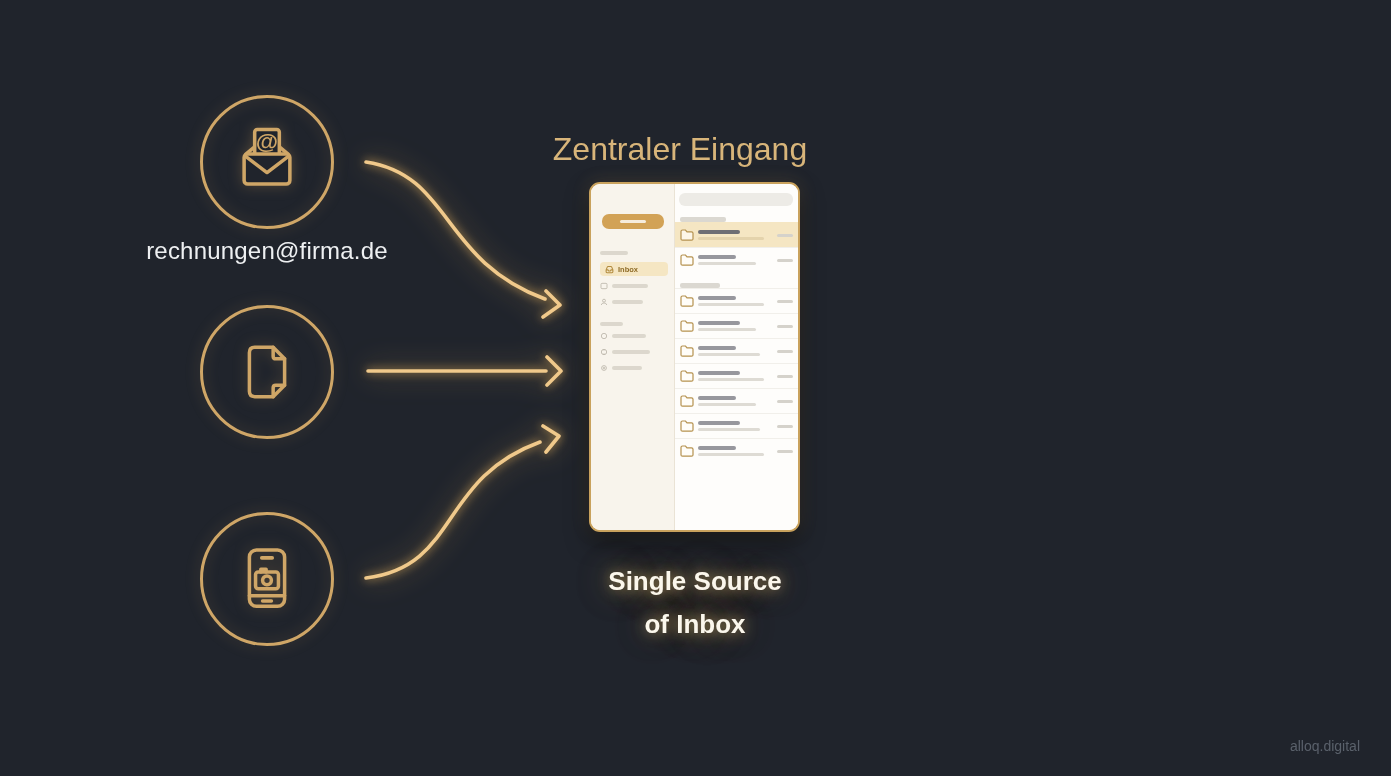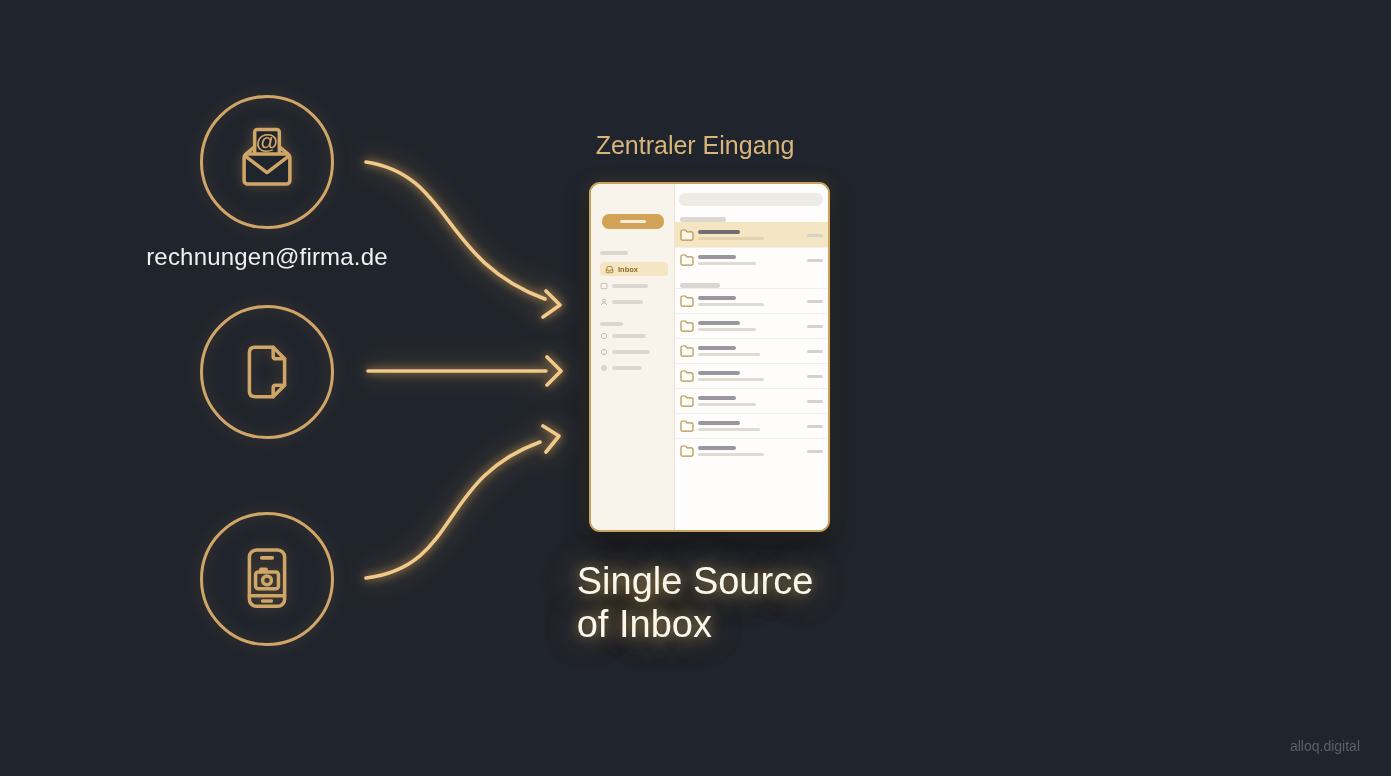--- a/index.html
+++ b/index.html
@@ -20,29 +20,29 @@
   .source-label{position:absolute;width:420px;text-align:center;transform:translateX(-50%);
     left:267px;color:var(--text-light,#eef0f2);font-size:24px;letter-spacing:.2px}
   .icon-svg{stroke:var(--gold,#cfa667);fill:none;stroke-width:4;stroke-linecap:round;stroke-linejoin:round}
 
   
   .arrows{position:absolute;inset:0;pointer-events:none}
   .arrow-path{stroke:var(--arrow-gold,#f0c98b);stroke-width:3.6;fill:none;stroke-linecap:round;stroke-linejoin:round;
     filter:drop-shadow(0 0 5px rgba(233,180,92,.85)) drop-shadow(0 0 14px rgba(233,180,92,.40))}
 
   
-  .center-title{position:absolute;left:695px;top:131px;transform:translateX(-50%);
-    color:var(--title-gold,#d8b57a);font-size:25px;white-space:nowrap}
-  .caption{position:absolute;left:695px;top:560px;transform:translateX(-50%);text-align:left;
-    color:#fbf7ec;font-size:38px;font-weight:400;line-height:43px;white-space:nowrap;
+  .center-title{position:absolute;left:680px;top:131px;transform:translateX(-50%);
+    color:var(--title-gold,#d8b57a);font-size:32px;white-space:nowrap}
+  .caption{position:absolute;left:695px;top:560px;transform:translateX(-50%);text-align:center;
+    color:#fbf7ec;font-size:26px;font-weight:700;line-height:43px;white-space:nowrap;
     text-shadow:0 0 14px rgba(240,196,110,.65),0 0 36px rgba(240,196,110,.40),0 0 60px rgba(240,196,110,.25)}
   .watermark{position:absolute;right:31px;bottom:22px;color:var(--watermark,#5a616b);font-size:14px}
 
   
-  .card{position:absolute;left:589px;top:182px;width:241px;height:350px;background:var(--card-bg,#fdfbf6);
+  .card{position:absolute;left:589px;top:182px;width:211px;height:350px;background:var(--card-bg,#fdfbf6);
     border:2px solid var(--card-border,#c9a25d);border-radius:11px;display:flex;overflow:hidden;
     box-shadow:0 10px 22px rgba(0,0,0,.5),0 0 18px rgba(222,174,92,.18)}
   .card-sidebar{width:84px;background:var(--sidebar-bg,#f8f4ec);border-right:1px solid #eae3d5;
     padding:30px 9px 0 9px;flex:none}
   .sb-button{width:62px;height:15px;margin:0 auto;border-radius:7px;background:var(--accent-button,#d2a256);
     display:flex;align-items:center;justify-content:center}
   .sb-button .inner{width:26px;height:3px;border-radius:2px;background:rgba(255,255,255,.8)}
   .bar{border-radius:2px;background:#dcd7cd}
   .sb-section{width:28px;height:4px;margin-top:22px}
   .sb-section.s2{width:23px;margin-top:14px}
@@ -78,21 +78,21 @@
 
   <div class="source-circle" style="left:200px;top:95px">
     <svg class="icon-svg" width="88" height="88" viewBox="0 0 100 100">
       <path d="M26,41 L50,21 L74,41"></path>
       <rect x="36" y="13" width="28" height="38" rx="3" fill="#20242c"></rect>
       <text x="50" y="35" text-anchor="middle" font-size="26" font-weight="700" stroke="none" fill="#cfa667" font-family="'Liberation Sans',sans-serif">@</text>
       <rect x="24" y="41" width="52" height="34" rx="4" fill="#20242c"></rect>
       <path d="M25,43 L50,62 L75,43"></path>
     </svg>
   </div>
-  <div class="source-label" style="top:243px">rechnungen@firma.de</div>
+  <div class="source-label" style="top:237px">rechnungen@firma.de</div>
 
   <div class="source-circle" style="left:200px;top:305px">
     <svg class="icon-svg" width="88" height="88" viewBox="0 0 100 100">
       <path d="M57,22 H36 Q30,22 30,28 V72 Q30,78 36,78 H57 L70,65 V35 Z"></path>
       <path d="M57,22 V32 Q57,35 60,35 H70"></path>
       <path d="M57,78 V68 Q57,65 60,65 H70"></path>
     </svg>
   </div>
 
   <div class="source-circle" style="left:200px;top:512px">

